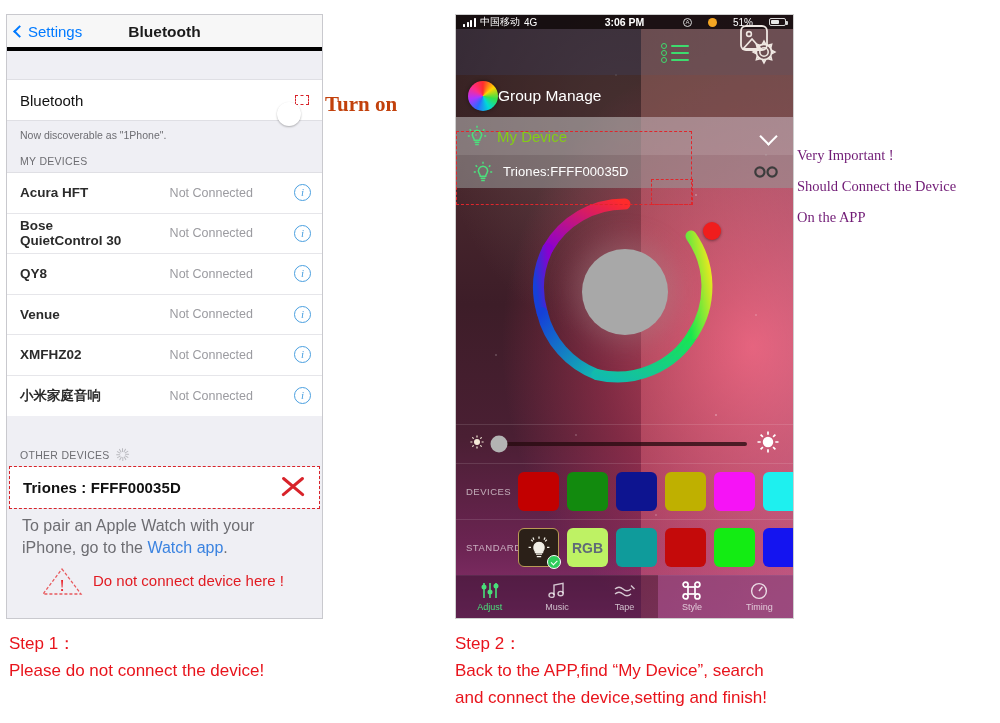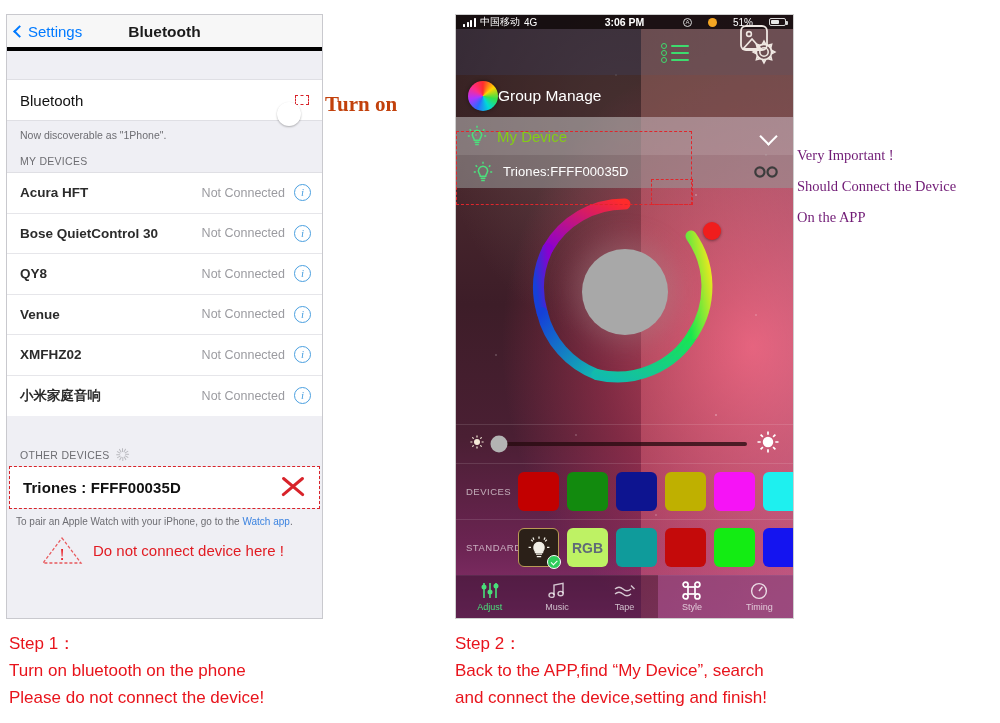--- a/index.html
+++ b/index.html
@@ -57,20 +57,21 @@
     font-size: 10.5px; color: #6d6d72; padding: 8px 13px 4px 13px; background: #efeff4;
   }
   .section-head {
     font-size: 10.5px; color: #6d6d72; padding: 10px 13px 5px 13px;
     background: #efeff4; letter-spacing: .3px; display:flex; align-items:center; gap:6px;
   }
   .dev-list { background: #fff; border-top: 1px solid #dfdfe4; }
   .dev-row {
     height: 40.5px; display: flex; align-items: center; padding: 0 11px 0 13px;
     border-bottom: 1px solid #e6e6ea;
+    gap: 32px;
   }
   .dev-row:last-child { border-bottom: none; }
   .dev-name { font-size: 13.5px; color: #2b2b2b; font-weight: 600; flex: 1;
               filter: blur(.25px); }
   .dev-state { font-size: 12.5px; color: #9b9ba0; margin-right: 9px; filter: blur(.25px); }
   .info-i {
     width: 17px; height: 17px; border-radius: 50%; border: 1.4px solid #4a9fe0;
     color: #4a9fe0; font-size: 11px; font-style: italic; font-family:"Liberation Serif",serif;
     display: flex; align-items: center; justify-content: center; line-height: 1;
   }
@@ -87,21 +88,21 @@
   .redx {
     position: absolute; right: 14px; top: 6px; width: 26px; height: 26px;
   }
   .redx:before, .redx:after {
     content:""; position:absolute; left: 0; top: 12px; width: 28px; height: 3.4px;
     background: #d8232a; border-radius: 2px;
   }
   .redx:before { transform: rotate(40deg); }
   .redx:after { transform: rotate(-40deg); }
   .pair-note {
-    font-size: 10px; color: #6d6d72; padding: 6px 13px 0 9px;
+    font-size: 16px; color: #6d6d72; padding: 6px 13px 0 15px;
     background: #efeff4; line-height: 1.4;
   }
   .pair-note a { color: #3b83e0; text-decoration: none; }
   .warn-row {
     background:#efeff4; display: flex; align-items: center; gap: 10px;
     padding: 6px 13px 12px 34px;
   }
   .tri-warn { position: relative; width: 42px; height: 30px; }
   .tri-warn svg { position: absolute; left: 0; top: 0; }
   .warn-text { color: #e11b22; font-size: 15px; }
@@ -646,21 +647,20 @@
   </div>
 
   <div class="note-right">
     <div>Very Important !</div>
     <div>Should Connect the Device</div>
     <div>On the APP</div>
   </div>
 
   <div class="caption cap1">
     <div>Step 1：</div>
-    <div>Turn on bluetooth on the phone</div>
     <div>Please do not connect the device!</div>
   </div>
   <div class="caption cap2">
     <div>Step 2：</div>
     <div>Back to the APP,find “My Device”, search</div>
     <div>and connect the device,setting and finish!</div>
   </div>
 
 </div>
 

